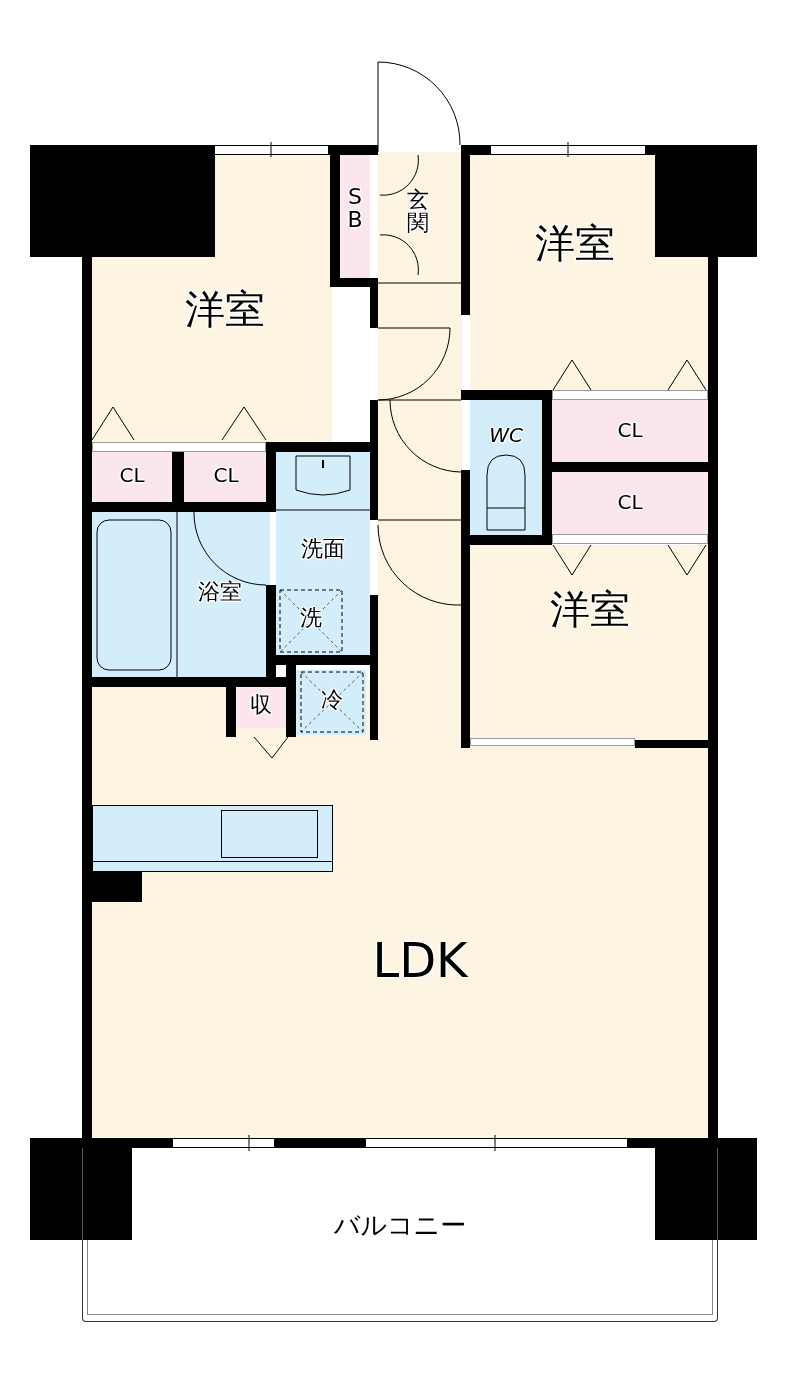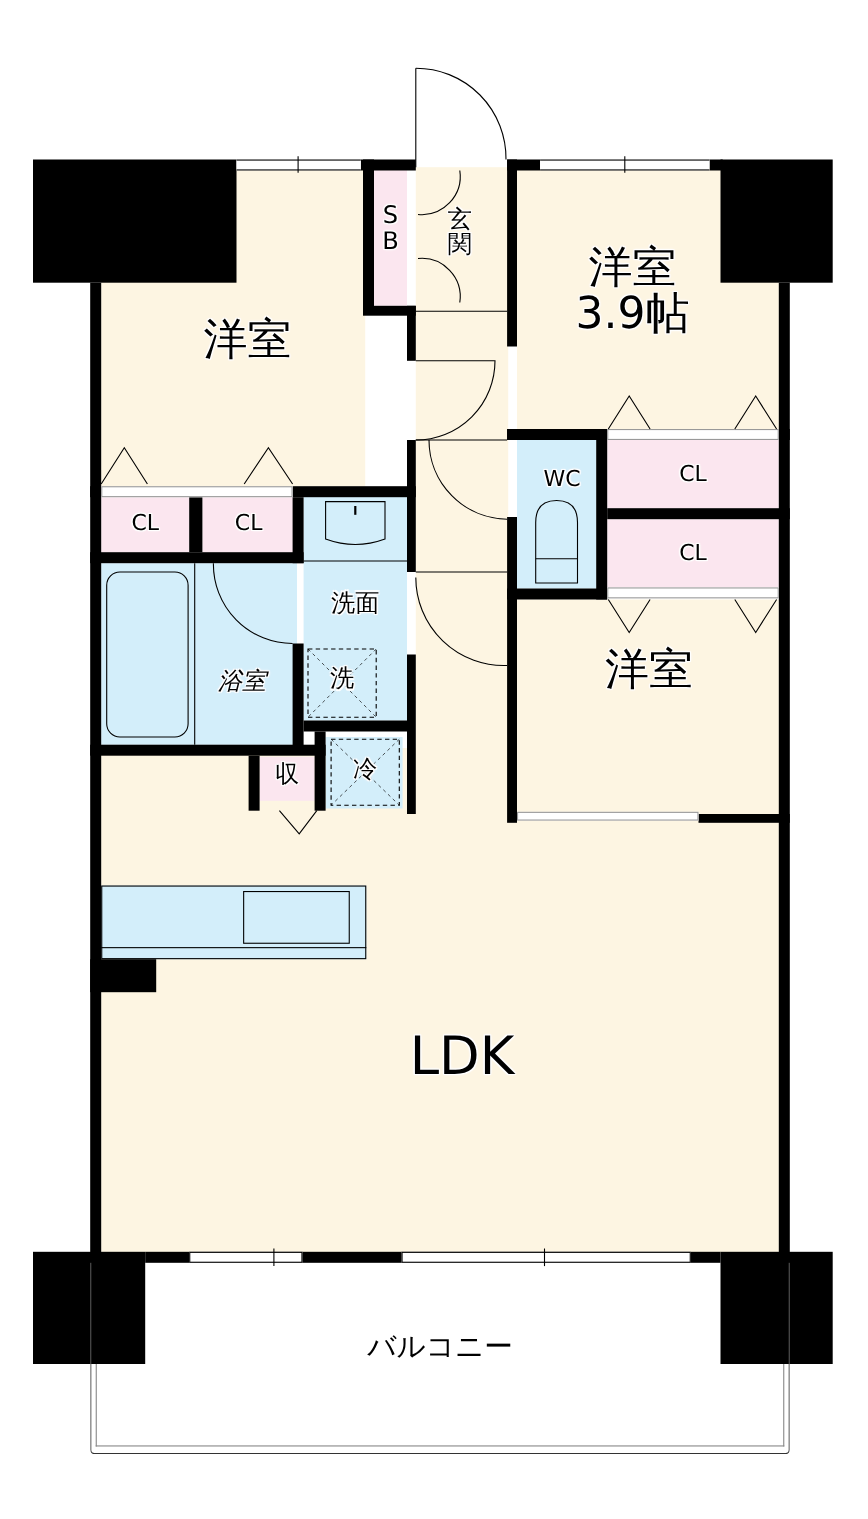--- a/index.html
+++ b/index.html
@@ -147,39 +147,38 @@
   <line x1="568" y1="142" x2="568" y2="157" stroke="#000" stroke-width="1"></line>
   <line x1="249" y1="1135" x2="249" y2="1151" stroke="#000" stroke-width="1"></line>
   <line x1="495" y1="1135" x2="495" y2="1151" stroke="#000" stroke-width="1"></line>
 </svg>
 
 <div class="lbl big" style="left:150px;top:288px;width:150px;">
   <div>洋室</div>
 </div>
 <div class="lbl big" style="left:500px;top:222px;width:150px;">
   <div>洋室</div>
-  <div>3.9帖</div>
 </div>
 <div class="lbl big" style="left:515px;top:588px;width:150px;">
   <div>洋室</div>
 </div>
 <div class="lbl big" style="left:320px;top:935px;width:200px;font-size:48px;">
   <div>LDK</div>
 </div>
 <div class="lbl med" style="left:403px;top:188px;width:30px;">
   <div>玄</div>
   <div>関</div>
 </div>
 <div class="lbl med" style="left:340px;top:185px;width:30px;">
   <div>S</div>
   <div>B</div>
 </div>
-<div class="lbl sm" style="left:470px;top:425px;width:82px;">WC</div>
+<div class="lbl sm" style="left:470px;top:425px;width:72px;font-style:italic;">WC</div>
 <div class="lbl sm" style="left:92px;top:465px;width:80px;">CL</div>
 <div class="lbl sm" style="left:184px;top:465px;width:84px;">CL</div>
 <div class="lbl sm" style="left:552px;top:420px;width:156px;">CL</div>
 <div class="lbl sm" style="left:552px;top:492px;width:156px;">CL</div>
-<div class="lbl med" style="left:180px;top:608px;width:80px;font-style:italic;">浴室</div>
+<div class="lbl med" style="left:180px;top:580px;width:80px;">浴室</div>
 <div class="lbl med" style="left:276px;top:537px;width:94px;">洗面</div>
 <div class="lbl med" style="left:280px;top:606px;width:62px;">洗</div>
 <div class="lbl med" style="left:301px;top:688px;width:62px;">冷</div>
 <div class="lbl med" style="left:236px;top:693px;width:50px;">収</div>
 <div class="lbl med" style="left:300px;top:1212px;width:200px;font-size:26px;">バルコニー</div>
 
 </body></html>

